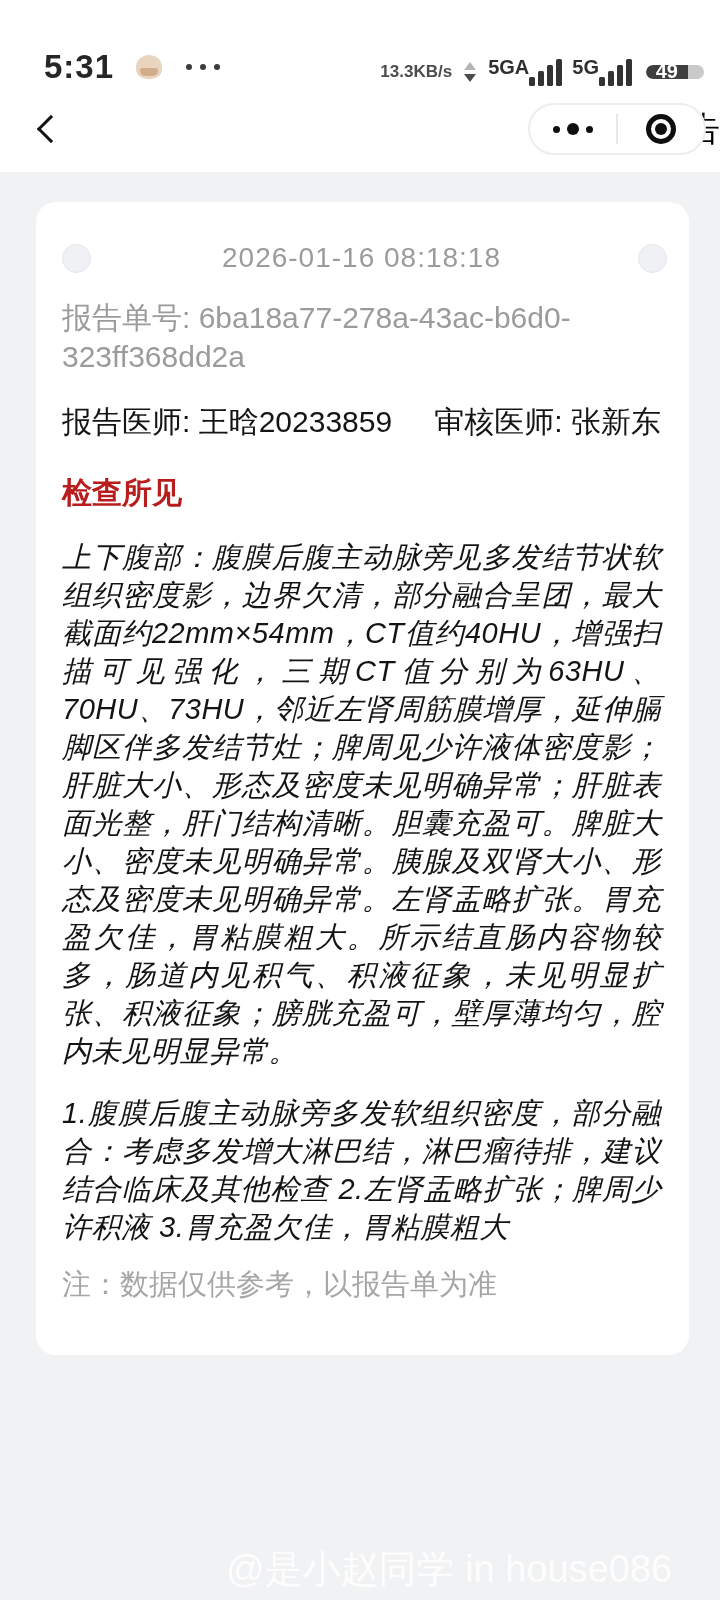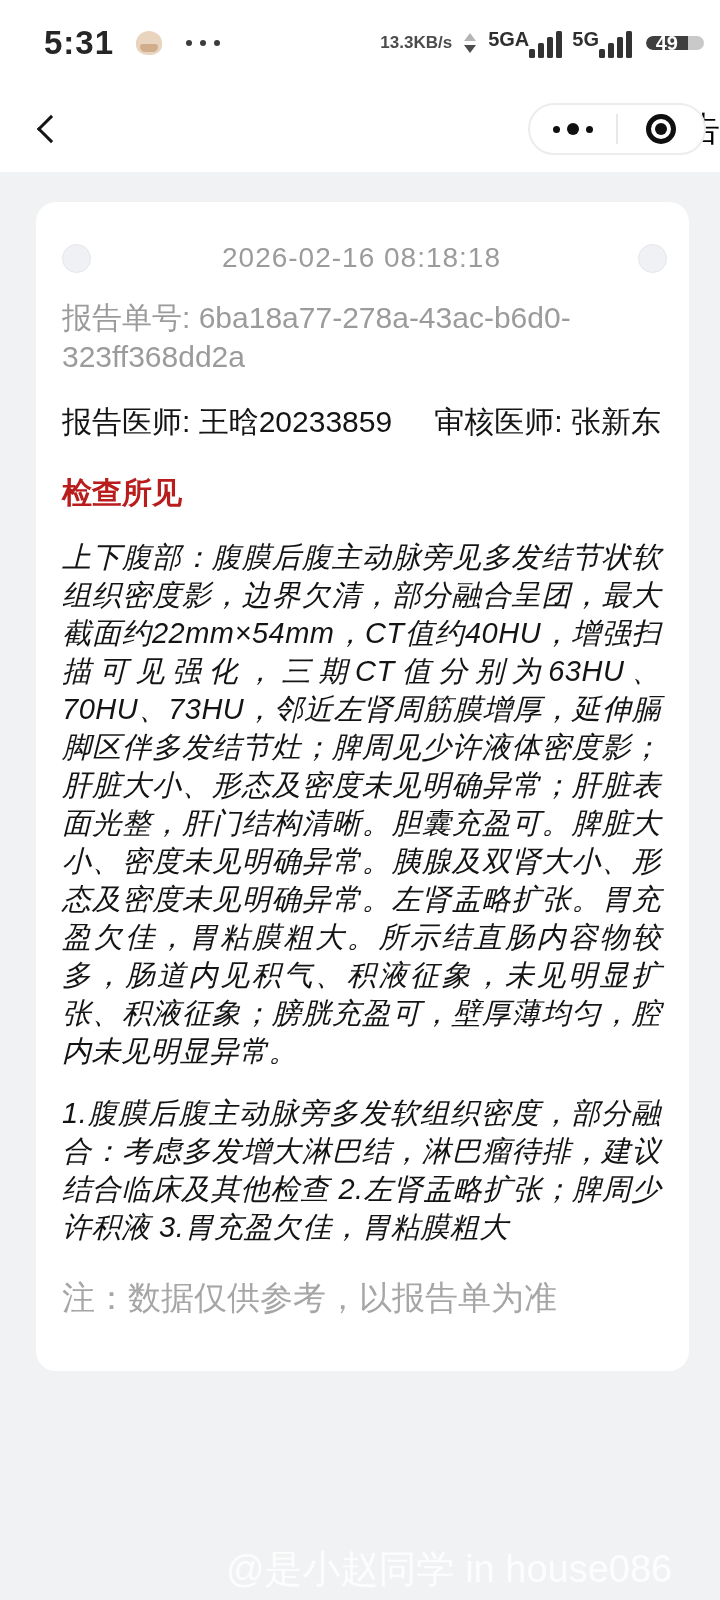--- a/index.html
+++ b/index.html
@@ -4,21 +4,21 @@
 <style>
   * { margin:0; padding:0; box-sizing:border-box; }
   html,body { background:#555; }
   body { font-family:"Liberation Sans", sans-serif; }
   .screen {
     position:relative; width:720px; height:1600px; margin:0 auto;
     background:#f1f2f4; overflow:hidden;
   }
   
   .status-bar {
-    height:86px; background:#ffffff; display:flex; align-items:center;
+    height:86px; background:#ffffff; display:flex; align-items:flex-end;
     justify-content:space-between; padding:0 16px 0 44px;gap:32px;
   }
   .sb-left { display:flex; align-items:center; }
   .sb-time { font-size:33px; font-weight:600; color:#262626; letter-spacing:1px; }
   .bun {
     position:relative; width:26px; height:24px; margin-left:22px;
     background:#e9d5bf; border-radius:50% 50% 42% 42%;
   }
   .bun::after {
     content:""; position:absolute; left:4px; bottom:3px; width:18px; height:8px;
@@ -80,21 +80,21 @@
   .report-title { font-size:30px; font-weight:700; color:#000000; line-height:46px;
                   letter-spacing:0.5px; }
   .report-date { text-align:center; color:#9b9b9b; font-size:28px; margin-top:6px;
                  letter-spacing:1px; }
   .report-no { color:#9b9b9b; font-size:30px; line-height:39px; margin-top:24px; }
   .doctors { display:flex; justify-content:space-between; margin-top:26px;
              font-size:30px; color:#141414;text-align:center; }
   .sec { color:#b91c1c; font-size:30px; margin-top:30px;font-weight:bold; }
   .body-text { color:#141414; font-size:29px; line-height:38px; margin-top:24px;
                letter-spacing:0.5px; text-align:justify;font-style:italic; }
-  .note { color:#a6a6a6; font-size:33px; margin-top:30px; }
+  .note { color:#a6a6a6; font-size:29px; margin-top:19px; }
   .watermark { position:absolute; left:226px; top:1342px; font-size:38px;
                color:rgba(255,255,255,0.85); white-space:nowrap; }
 </style>
 </head>
 <body>
 
 <div class="screen">
 
   <div class="status-bar">
     <div class="sb-left">
@@ -162,21 +162,21 @@
       </div>
     </div>
   </div>
 
   <div class="content">
     <div class="card">
       <div class="title-wrap">
         <span class="dot-side dot-l"></span>
         <span class="dot-side dot-r"></span>
       </div>
-      <div class="report-date">2026-02-16 08:18:18</div>
+      <div class="report-date">2026-01-16 08:18:18</div>
       <div class="report-no">报告单号: 6ba18a77-278a-43ac-b6d0-323ff368dd2a</div>
       <div class="doctors">
         <span>报告医师: 王晗20233859</span>
         <span>审核医师: 张新东</span>
       </div>
       <div class="sec">检查所见</div>
       <div class="body-text">上下腹部：腹膜后腹主动脉旁见多发结节状软组织密度影，边界欠清，部分融合呈团，最大截面约22mm×54mm，CT值约40HU，增强扫描可见强化，三期CT值分别为63HU、70HU、73HU，邻近左肾周筋膜增厚，延伸膈脚区伴多发结节灶；脾周见少许液体密度影；肝脏大小、形态及密度未见明确异常；肝脏表面光整，肝门结构清晰。胆囊充盈可。脾脏大小、密度未见明确异常。胰腺及双肾大小、形态及密度未见明确异常。左肾盂略扩张。胃充盈欠佳，胃粘膜粗大。所示结直肠内容物较多，肠道内见积气、积液征象，未见明显扩张、积液征象；膀胱充盈可，壁厚薄均匀，腔内未见明显异常。</div>
       <div class="body-text">1.腹膜后腹主动脉旁多发软组织密度，部分融合：考虑多发增大淋巴结，淋巴瘤待排，建议结合临床及其他检查 2.左肾盂略扩张；脾周少许积液 3.胃充盈欠佳，胃粘膜粗大</div>
       <div class="note">注：数据仅供参考，以报告单为准</div>
     </div>

